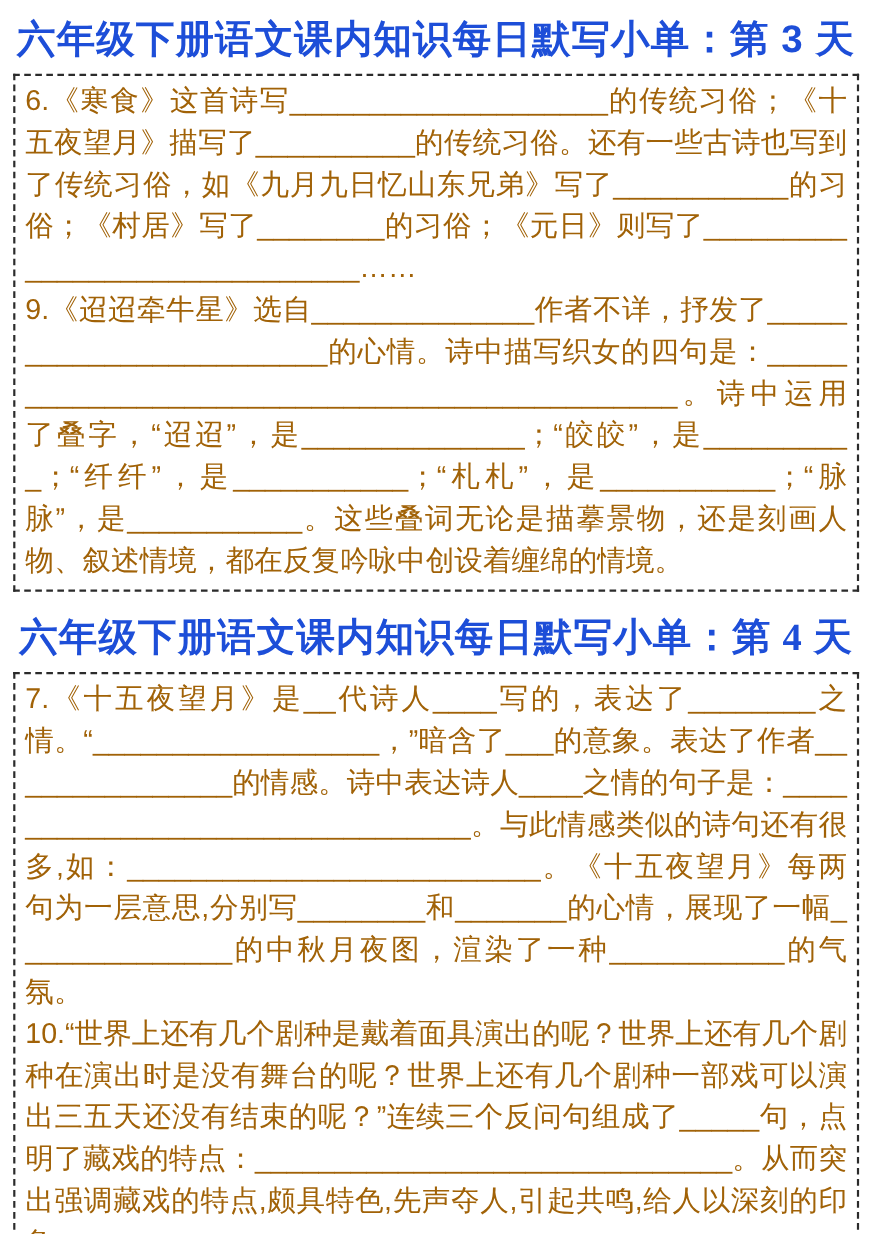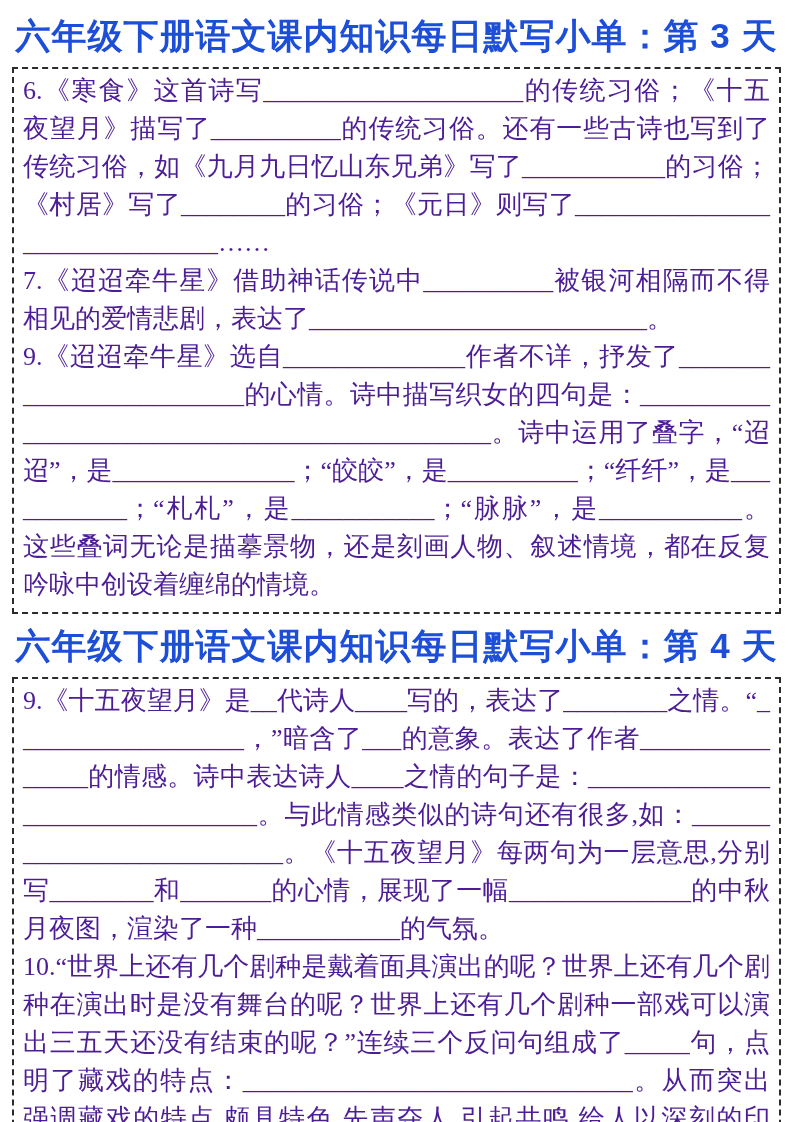--- a/index.html
+++ b/index.html
@@ -22,55 +22,55 @@
     font-weight: bold;
     font-size: 35px;
     line-height: 44px;
     text-align: center;
     color: #1d4ed8;
     margin: 0 0 9px 0;
     letter-spacing: 1px;
     white-space: nowrap;
   }
   .section + .section .title {
-    margin-top: 10px;
+    margin-top: 20px;
+    font-family: Liberation Serif, serif;
   }
   .qbox {
     border: 2px dashed #2b2b2b;
     box-sizing: border-box;
     padding: 3px 9px 8px 9px;
     margin: 0 1px 8px 1px;
     background: #ffffff;
   }
   .q {
-    font-family: Liberation Serif, serif;
+    font-family: Liberation Sans, sans-serif;
     font-size: 26px;
     line-height: 38px;
     margin: 0;
-    color: #4c1d95;
+    color: #a16207;
     text-align: justify;
     word-break: break-all;
     letter-spacing: 0px;
   }
 </style>
 </head>
 <body>
 
 <div class="page">
 
   <div class="section">
     <h1 class="title">六年级下册语文课内知识每日默写小单：第 3 天</h1>
     <div class="qbox">
       <p class="q">6.《寒食》这首诗写____________________的传统习俗；《十五夜望月》描写了__________的传统习俗。还有一些古诗也写到了传统习俗，如《九月九日忆山东兄弟》写了___________的习俗；《村居》写了________的习俗；《元日》则写了______________________________……</p>
-      <p class="q">7.《迢迢牵牛星》借助神话传说中__________被银河相隔而不得相见的爱情悲剧，表达了__________________________。</p>
       <p class="q">9.《迢迢牵牛星》选自______________作者不详，抒发了________________________的心情。诗中描写织女的四句是：______________________________________________。诗中运用了叠字，“迢迢”，是______________；“皎皎”，是__________；“纤纤”，是___________；“札札”，是___________；“脉脉”，是___________。这些叠词无论是描摹景物，还是刻画人物、叙述情境，都在反复吟咏中创设着缠绵的情境。</p>
     </div>
   </div>
 
   <div class="section">
     <h1 class="title">六年级下册语文课内知识每日默写小单：第 4 天</h1>
     <div class="qbox">
-      <p class="q">9.《十五夜望月》是__代诗人____写的，表达了________之情。“__________________，”暗含了___的意象。表达了作者_______________的情感。诗中表达诗人____之情的句子是：________________________________。与此情感类似的诗句还有很多,如：__________________________。《十五夜望月》每两句为一层意思,分别写________和_______的心情，展现了一幅______________的中秋月夜图，渲染了一种___________的气氛。</p>
+      <p class="q">7.《十五夜望月》是__代诗人____写的，表达了________之情。“__________________，”暗含了___的意象。表达了作者_______________的情感。诗中表达诗人____之情的句子是：________________________________。与此情感类似的诗句还有很多,如：__________________________。《十五夜望月》每两句为一层意思,分别写________和_______的心情，展现了一幅______________的中秋月夜图，渲染了一种___________的气氛。</p>
       <p class="q">10.“世界上还有几个剧种是戴着面具演出的呢？世界上还有几个剧种在演出时是没有舞台的呢？世界上还有几个剧种一部戏可以演出三五天还没有结束的呢？”连续三个反问句组成了_____句，点明了藏戏的特点：______________________________。从而突出强调藏戏的特点,颇具特色,先声夺人,引起共鸣,给人以深刻的印象。</p>
     </div>
   </div>
 
 </div>
 
 </body></html>

